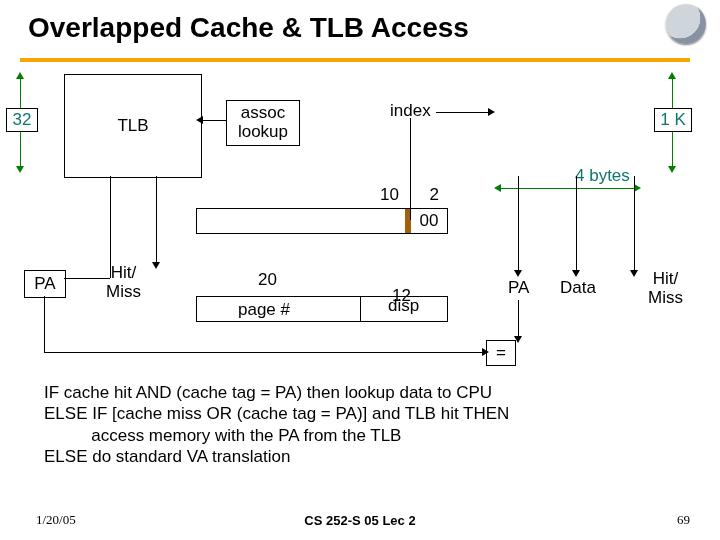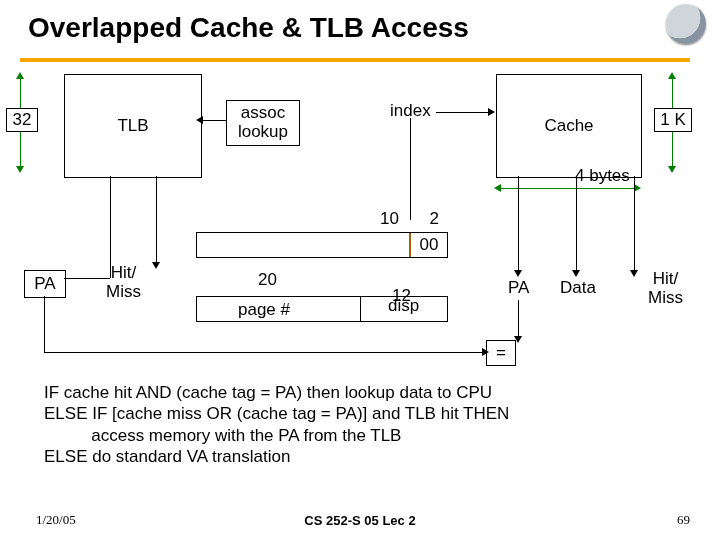--- a/index.html
+++ b/index.html
@@ -8,21 +8,21 @@
   .rule{position:absolute;left:20px;top:58px;width:670px;height:0;border-top:4px solid #f5a600}
   .logo{position:absolute;right:14px;top:4px;width:40px;height:40px;border-radius:50%;background:radial-gradient(circle at 35% 35%,#cfd6db 0 55%,#8892a0 56% 100%);box-shadow:0 1px 2px rgba(0,0,0,.5)}
   .box{position:absolute;border:1px solid #000;background:#fff;text-align:center;display:flex;align-items:center;justify-content:center;font-size:17px}
   .lbl{position:absolute;font-size:17px;color:#000}
   .arrow{position:absolute;background:#000}
   .vline{width:1px}
   .hline{height:1px}
   .ah-dn{position:absolute;width:0;height:0;border-left:4px solid transparent;border-right:4px solid transparent;border-top:7px solid #000}
   .ah-up{position:absolute;width:0;height:0;border-left:4px solid transparent;border-right:4px solid transparent;border-bottom:7px solid #000}
   .ah-rt{position:absolute;width:0;height:0;border-top:4px solid transparent;border-bottom:4px solid transparent;border-left:7px solid #000}
-  .gr{color:#000000}
+  .gr{color:#0f766e}
   .gr-line{background:#008000}
   .gr-dn{border-top-color:#008000}
   .gr-up{border-bottom-color:#008000}
   .footer-l{position:absolute;left:36px;bottom:12px;font-family:"Times New Roman",serif;font-weight:normal;font-size:13px}
   .footer-c{position:absolute;left:0;right:0;bottom:12px;text-align:center;font-family:Arial,sans-serif;font-weight:bold;font-size:13px}
   .footer-r{position:absolute;right:30px;bottom:12px;font-family:"Comic Sans MS",cursive;font-size:13px;color:#000}
 </style>
 </head>
 <body>
 
@@ -40,36 +40,35 @@
 
   <div class="box" style="left:226px;top:100px;width:72px;height:44px;line-height:1.1">assoc lookup</div>
 
   <div class="arrow hline" style="left:200px;top:120px;width:26px"></div>
   <div class="ah-rt" style="left:196px;top:116px;transform:scaleX(-1)"></div>
 
   <div class="lbl" style="left:390px;top:101px">index</div>
   <div class="arrow hline" style="left:436px;top:112px;width:54px"></div>
   <div class="ah-rt" style="left:488px;top:108px"></div>
 
-  <div class="box" style="left:496px;top:74px;width:144px;height:102px">Cache</div>
 
   <div class="arrow vline gr-line" style="left:672px;top:78px;height:90px"></div>
   <div class="ah-up gr-up" style="left:668px;top:72px"></div>
   <div class="ah-dn gr-dn" style="left:668px;top:166px"></div>
   <div class="lbl gr box" style="left:654px;top:108px;width:36px;height:22px">1 K</div>
 
   <div class="arrow hline gr-line" style="left:500px;top:188px;width:136px"></div>
   <div class="ah-rt" style="left:634px;top:184px;border-left-color:#008000"></div>
   <div class="ah-rt" style="left:494px;top:184px;border-left-color:#008000;transform:scaleX(-1)"></div>
   <div class="lbl gr" style="left:575px;top:166px;font-size:17px">4 bytes</div>
 
-  <div class="box" style="left:196px;top:232px;width:250px;height:24px;justify-content:flex-start;padding:0">
+  <div class="box" style="left:196px;top:208px;width:250px;height:24px;justify-content:flex-start;padding:0">
     <div style="position:absolute;right:48px;top:-24px;font-size:17px">10</div>
     <div style="position:absolute;right:8px;top:-24px;font-size:17px">2</div>
-    <div style="position:absolute;right:0;top:0;width:36px;height:24px;border-left:2px solid #a16207;display:flex;align-items:center;justify-content:center">00</div>
+    <div style="position:absolute;right:0;top:0;width:36px;height:24px;border-left:6px solid #a16207;display:flex;align-items:center;justify-content:center">00</div>
   </div>
 
   <div class="arrow vline" style="left:410px;top:118px;height:102px"></div>
 
   <div class="box" style="left:24px;top:270px;width:40px;height:26px">PA</div>
 
   <div class="arrow vline" style="left:110px;top:176px;height:102px"></div>
   <div class="arrow hline" style="left:64px;top:278px;width:46px"></div>
 
   <div class="lbl" style="left:106px;top:264px;white-space:pre;text-align:center;line-height:1.1">Hit/

